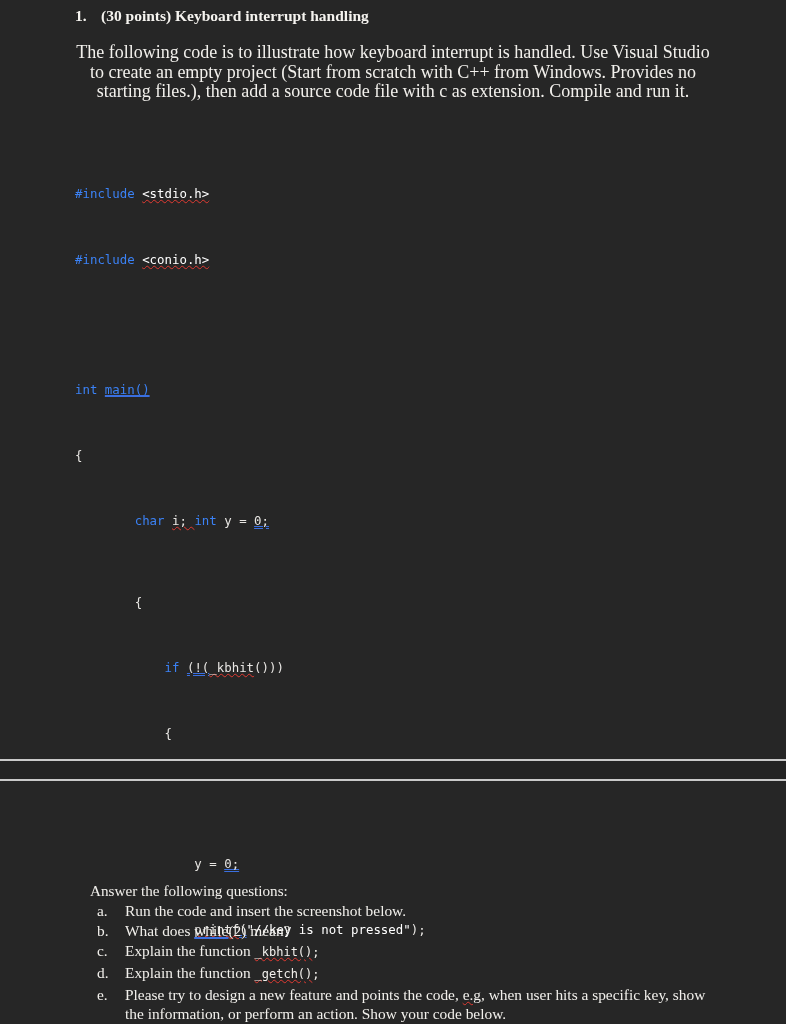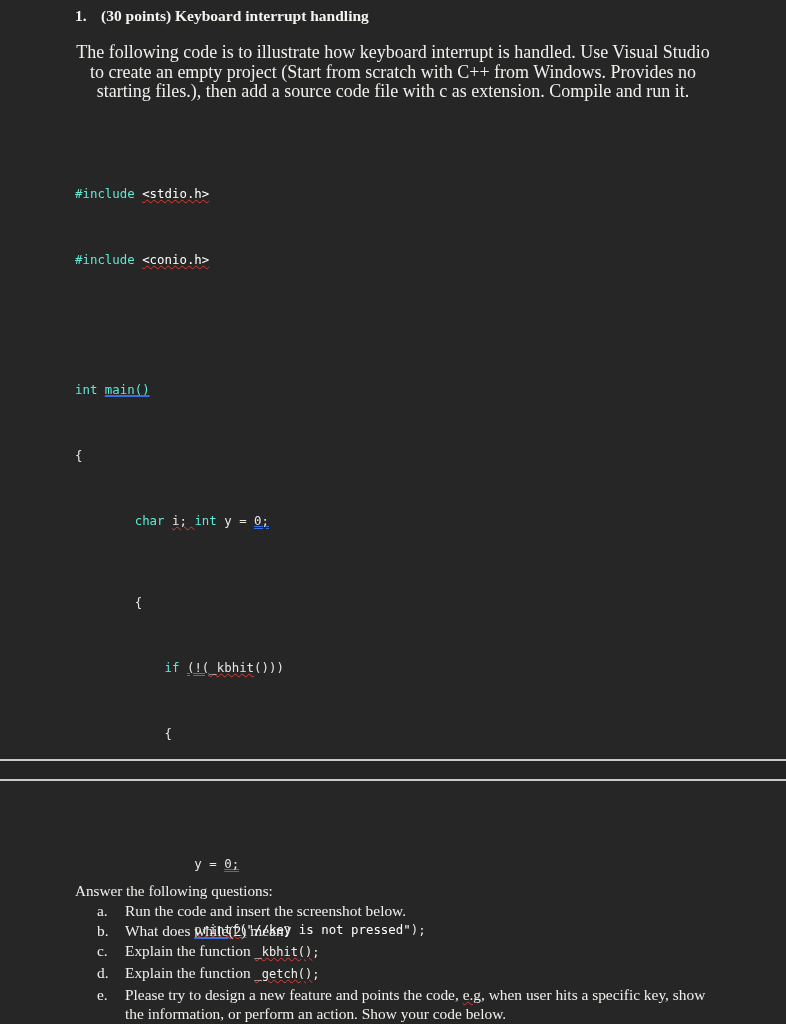--- a/index.html
+++ b/index.html
@@ -73,21 +73,21 @@
   .example-line {
     font-family: "Liberation Serif", "DejaVu Serif", serif;
     font-weight: bold;
     font-size: 15.5px;
     line-height: 19px;
     color: #f5f3ef;
     white-space: pre;
   }
   .cl { white-space: pre; min-height: 16.35px; }
 
-  .kw   { color: #5eead4; text-align: right; }          
+  .kw   { color: #3b82f6; text-align: right; }          
   .str  { color: #ffffff; }          
   .plain{ color: #e8e6e3; }
   .fn   { color: #e8e6e3; }
 
   
   .sq-red {
     text-decoration: underline;
     text-decoration-style: wavy;
     text-decoration-color: #e03a32;
     text-decoration-thickness: 1px;
@@ -143,20 +143,21 @@
   .qblock {
     position: absolute;
     left: 75px;
     top: 101px;
     width: 650px;
   }
   .q-intro {
     font-size: 15.2px;
     line-height: 18.6px;
     color: #f2f0ec;
+    margin-left: 15px;
   }
   ol.qlist {
     list-style: none;
     margin: 0;
     padding: 0;
   }
   ol.qlist > li {
     display: flex;
     font-size: 15.4px;
     line-height: 19.4px;

